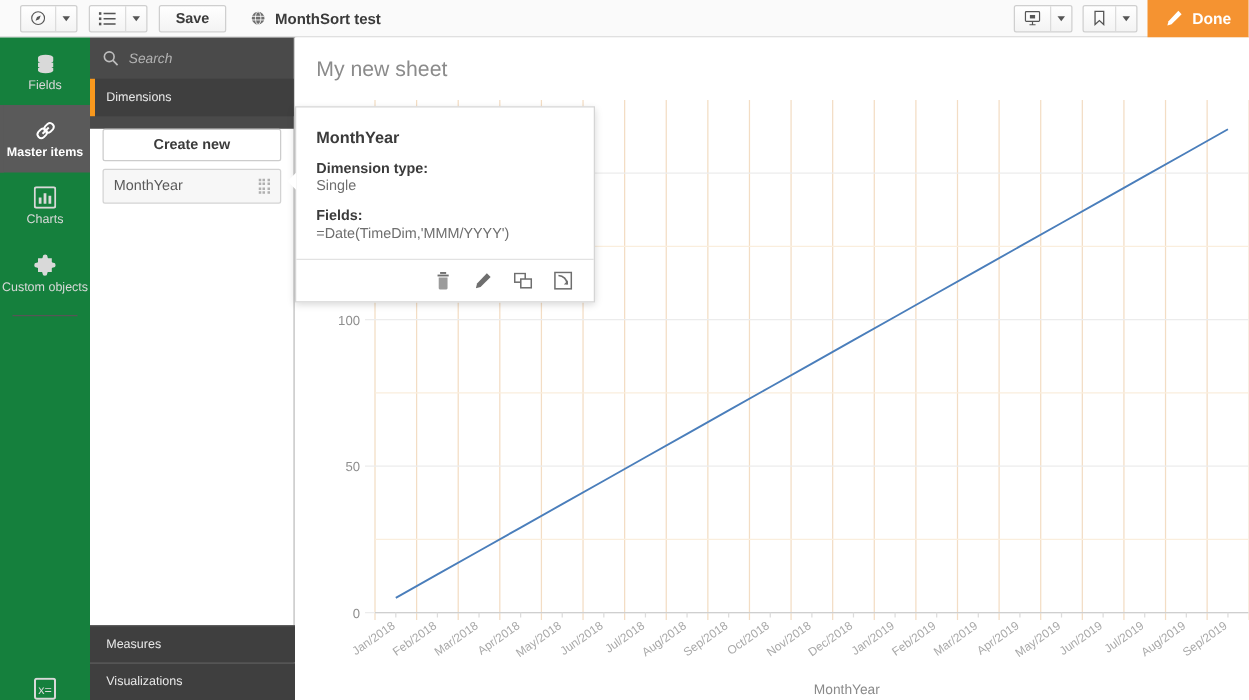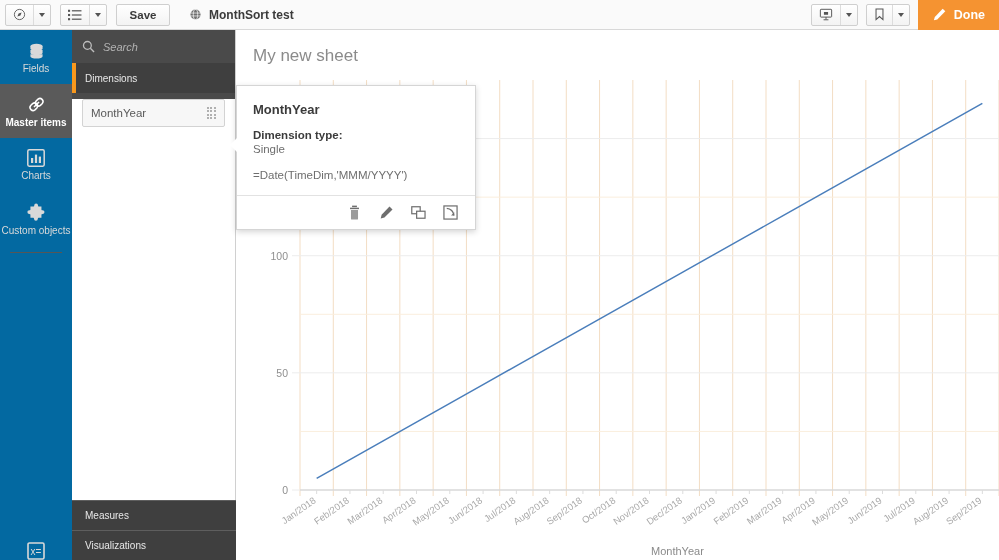--- a/index.html
+++ b/index.html
@@ -12,21 +12,21 @@
   #app { position: relative; width: 999px; height: 560px; }
 
   
   .toolbar {
     position: absolute; top: 0; left: 0;
     width: 999px; height: 30px;
     background: #fafafa;
     border-bottom: 1px solid #d8d8d8;
     display: flex; align-items: center;
   }
-  .tb-left { display: flex; align-items: center; padding-left: 5px; gap: 9px; }
+  .tb-left { display: flex; align-items: center; padding-left: 16px; gap: 9px; }
   .tb-right { margin-left: auto; display: flex; align-items: center; gap: 8px; padding-right: 0; }
 
   .btn-split {
     display: flex; align-items: stretch;
     height: 22px;
     border: 1px solid #cfcfcf;
     border-radius: 2px;
     background: linear-gradient(#ffffff, #f3f3f3);
   }
   .btn-split .seg {
@@ -58,21 +58,21 @@
     height: 30px; padding: 0 14px;
     background: #f59331; color: #ffffff;
     font-size: 12.5px; font-weight: bold;
     white-space: nowrap;
   }
 
   
   .rail {
     position: absolute; top: 30px; left: 0;
     width: 72px; height: 530px;
-    background: #0369a1;
+    background: #15803d;
   }
   .rail-item {
     position: relative;
     width: 72px; height: 54px;
     display: flex; flex-direction: column;
     align-items: center; justify-content: center;
     gap: 3px;
     color: #d9d9d9; font-size: 10px; text-align: center;
   }
   .rail-item.active { background: #5a5a5a; color: #ffffff; font-weight: bold; }
@@ -350,20 +350,21 @@
         </svg>
       </span>
       <span class="ph">Search</span>
     </div>
 
     <div class="section-head open">
       <span>Dimensions</span>
     </div>
 
     <div class="section-body" style="height:412px;">
+      <div class="create-new">Create new</div>
       <div class="asset-item">
         <span>MonthYear</span>
         <span class="grip">
           <i></i>
             <i></i>
             <i></i>
             <i></i>
             <i></i>
             <i></i>
             <i></i>
@@ -474,20 +475,21 @@
         </svg>
     </div>
   </div>
 
   <div class="popover">
     <div class="pop-body">
       <div class="pop-title">MonthYear</div>
       <div class="pop-label">Dimension type:</div>
       <div class="pop-value">Single</div>
       <div class="pop-gap"></div>
+      <div class="pop-label">Fields:</div>
       <div class="pop-value">=Date(TimeDim,'MMM/YYYY')</div>
     </div>
     <div class="pop-actions">
       <span class="act">
         <svg width="13" height="15" viewBox="0 0 14 16">
           <rect x="4.4" y="0.6" width="5.2" height="1.6" fill="#6e6e6e"></rect>
           <rect x="2.2" y="2.8" width="9.6" height="1.6" fill="#6e6e6e"></rect>
           <path d="M3.2 5.2 h7.6 v9.4 a1 1 0 0 1 -1 1 h-5.6 a1 1 0 0 1 -1 -1 z" fill="#9b9b9b"></path>
         </svg>
       </span>

